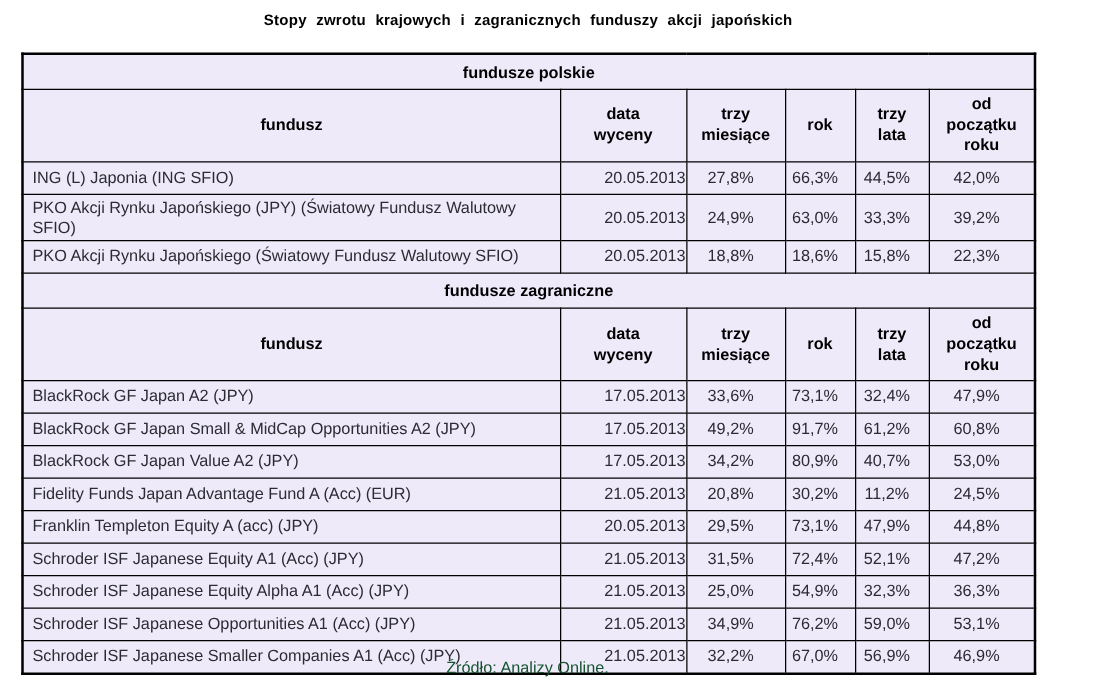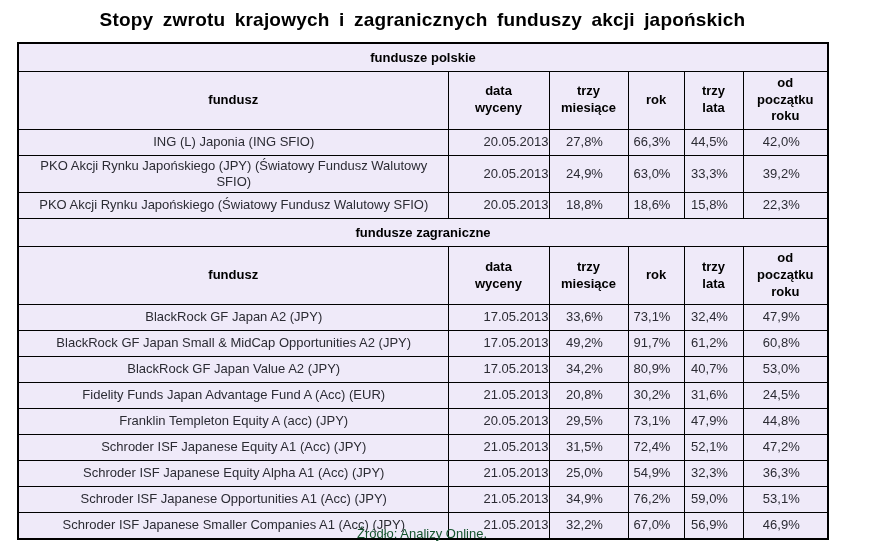--- a/index.html
+++ b/index.html
@@ -8,21 +8,21 @@
     background: #ffffff;
     font-family: "Liberation Sans", "DejaVu Sans", sans-serif;
     overflow: hidden;
   }
   .page { position: relative; width: 880px; height: 548px; background: #fff; }
 
   .title {
     position: absolute;
     top: 9px; left: 0; width: 845px;
     text-align: center;
-    font-size: 19px;
+    font-size: 12px;
     font-weight: bold;
     color: #000;
     word-spacing: 4px;
     letter-spacing: 0.2px;
   }
 
   table.fund-table {
     position: absolute;
     top: 42px; left: 17px;
     width: 810px;
@@ -51,21 +51,21 @@
     height: 58px;
     text-align: center;
     font-weight: bold;
     color: #000;
     white-space: pre-line;
     line-height: 1.3;
     padding: 2px;
   }
 
   tr.data-row td { height: 26px; line-height: 1.25; padding-top: 2px; padding-bottom: 2px; }
-  td.c0 { text-align: center;  padding-left: 7px; padding-right: 6px; }
+  td.c0 { text-align: left;  padding-left: 7px; padding-right: 6px; }
   td.c1 { text-align: right; }
   td.c2, td.c3, td.c4, td.c5 { text-align: center; padding-right: 8px; }
 
   .source {
     position: absolute;
     top: 526px; left: 17px; width: 810px;
     text-align: center;
     font-size: 13px;
     color: #14532d;
   }
@@ -165,21 +165,21 @@
           <td class="c2">34,2%</td>
           <td class="c3">80,9%</td>
           <td class="c4">40,7%</td>
           <td class="c5">53,0%</td>
         </tr>
         <tr class="data-row">
           <td class="c0">Fidelity Funds Japan Advantage Fund A (Acc) (EUR)</td>
           <td class="c1">21.05.2013</td>
           <td class="c2">20,8%</td>
           <td class="c3">30,2%</td>
-          <td class="c4">31,6%</td>
+          <td class="c4">11,2%</td>
           <td class="c5">24,5%</td>
         </tr>
         <tr class="data-row">
           <td class="c0">Franklin Templeton Equity A (acc) (JPY)</td>
           <td class="c1">20.05.2013</td>
           <td class="c2">29,5%</td>
           <td class="c3">73,1%</td>
           <td class="c4">47,9%</td>
           <td class="c5">44,8%</td>
         </tr>

